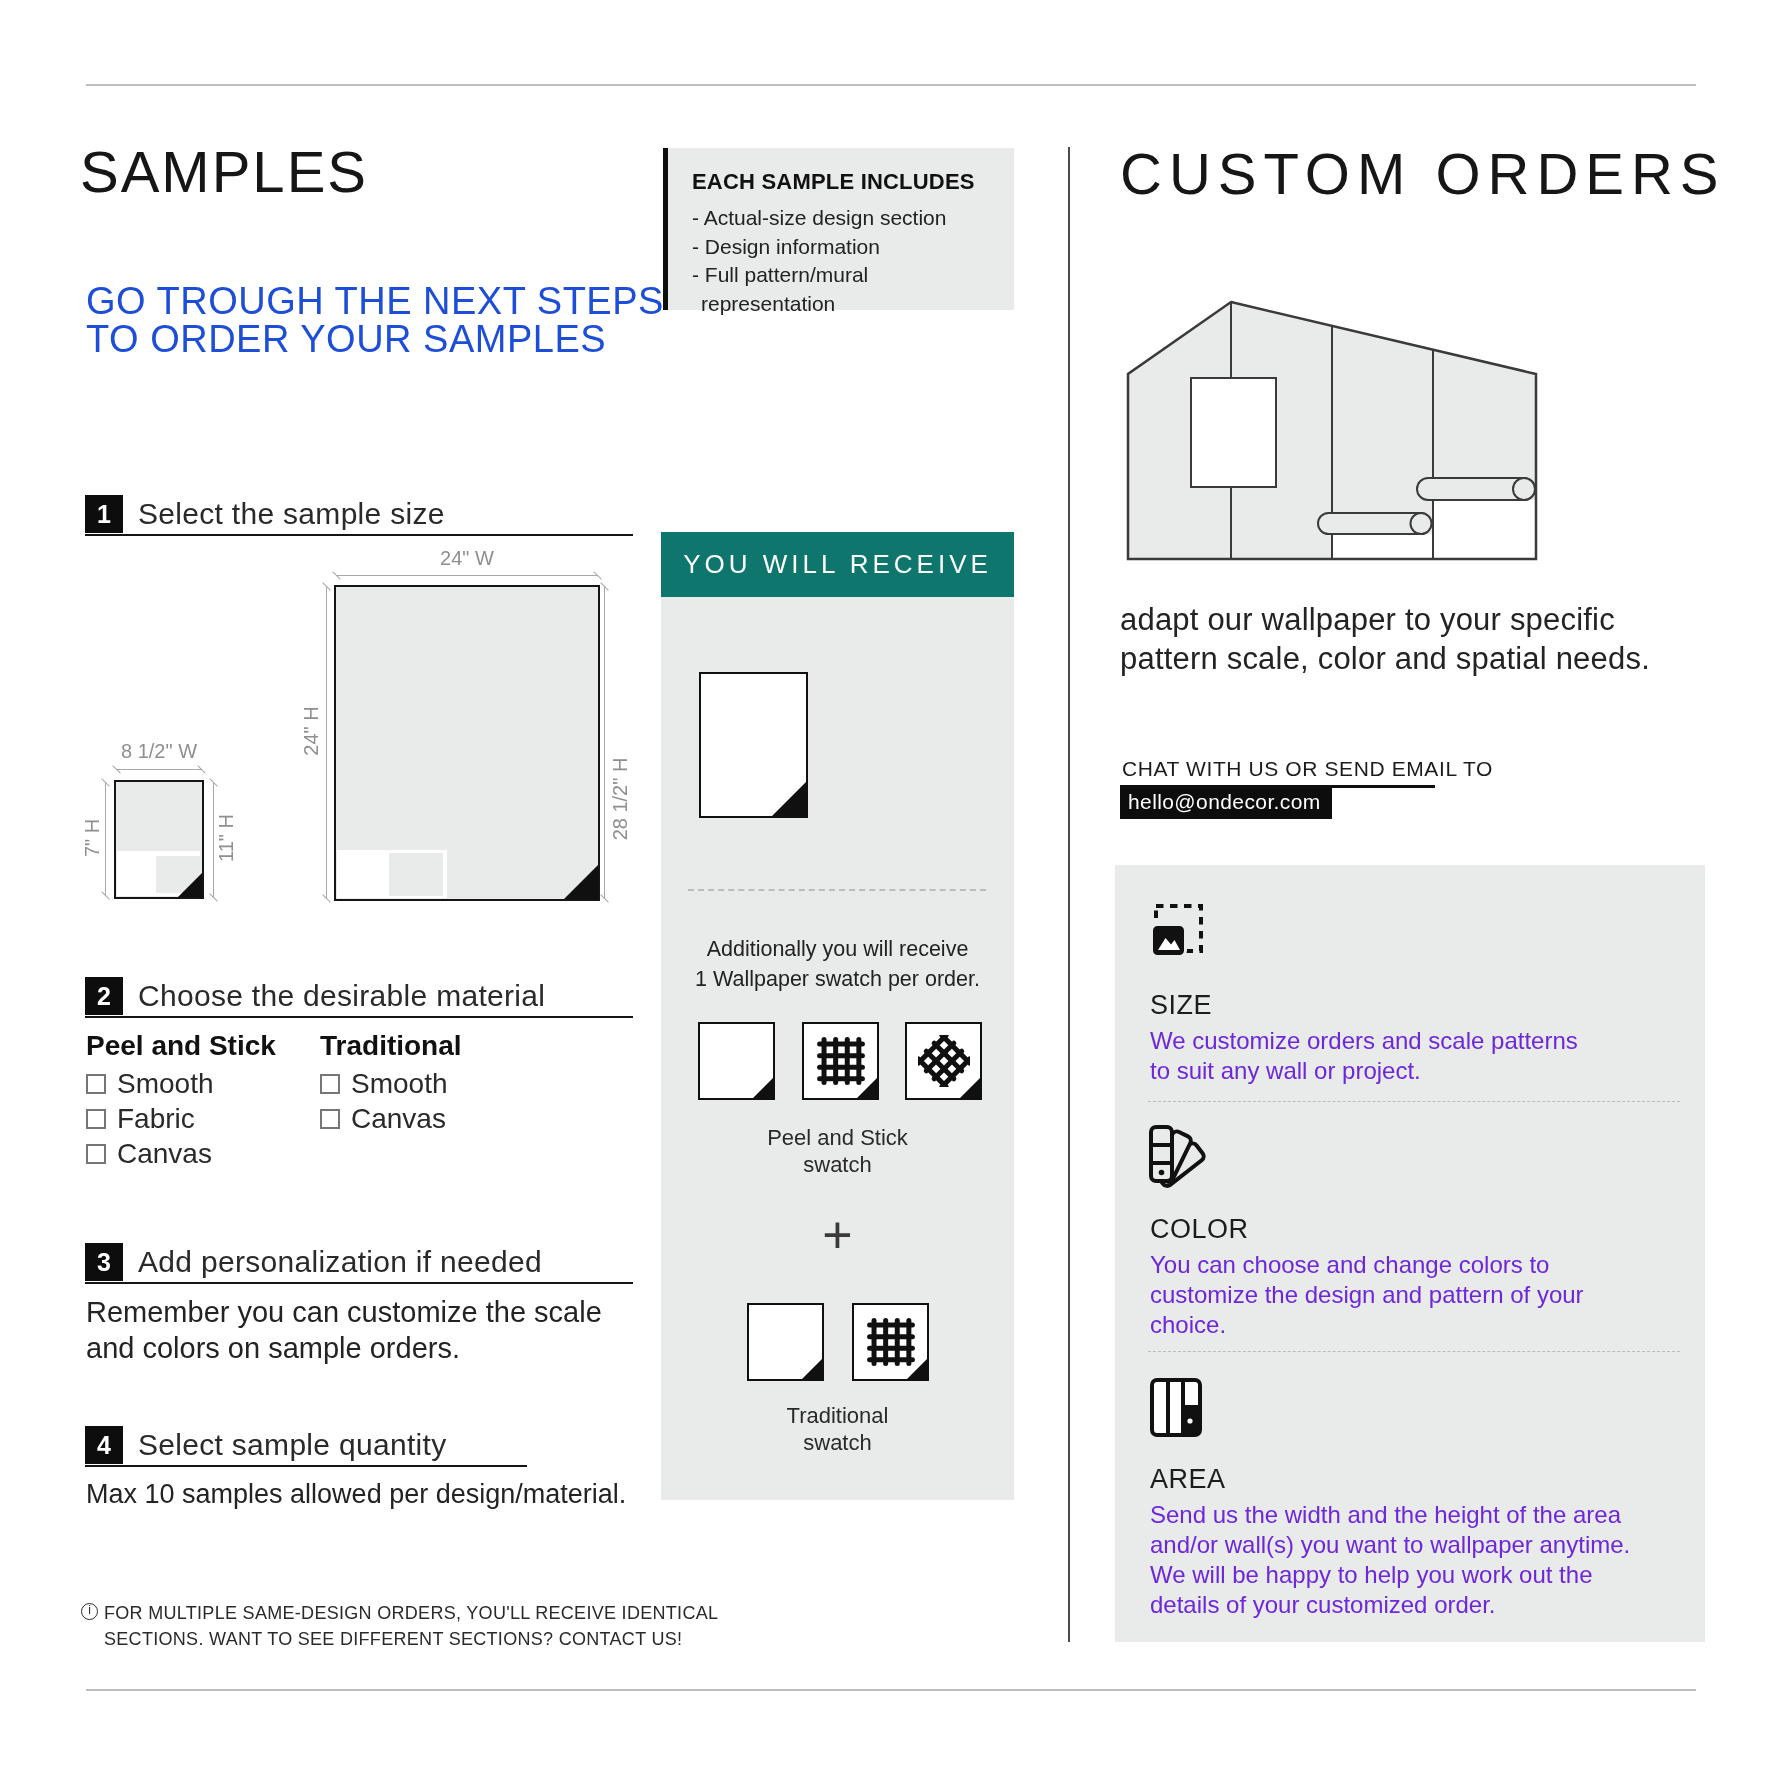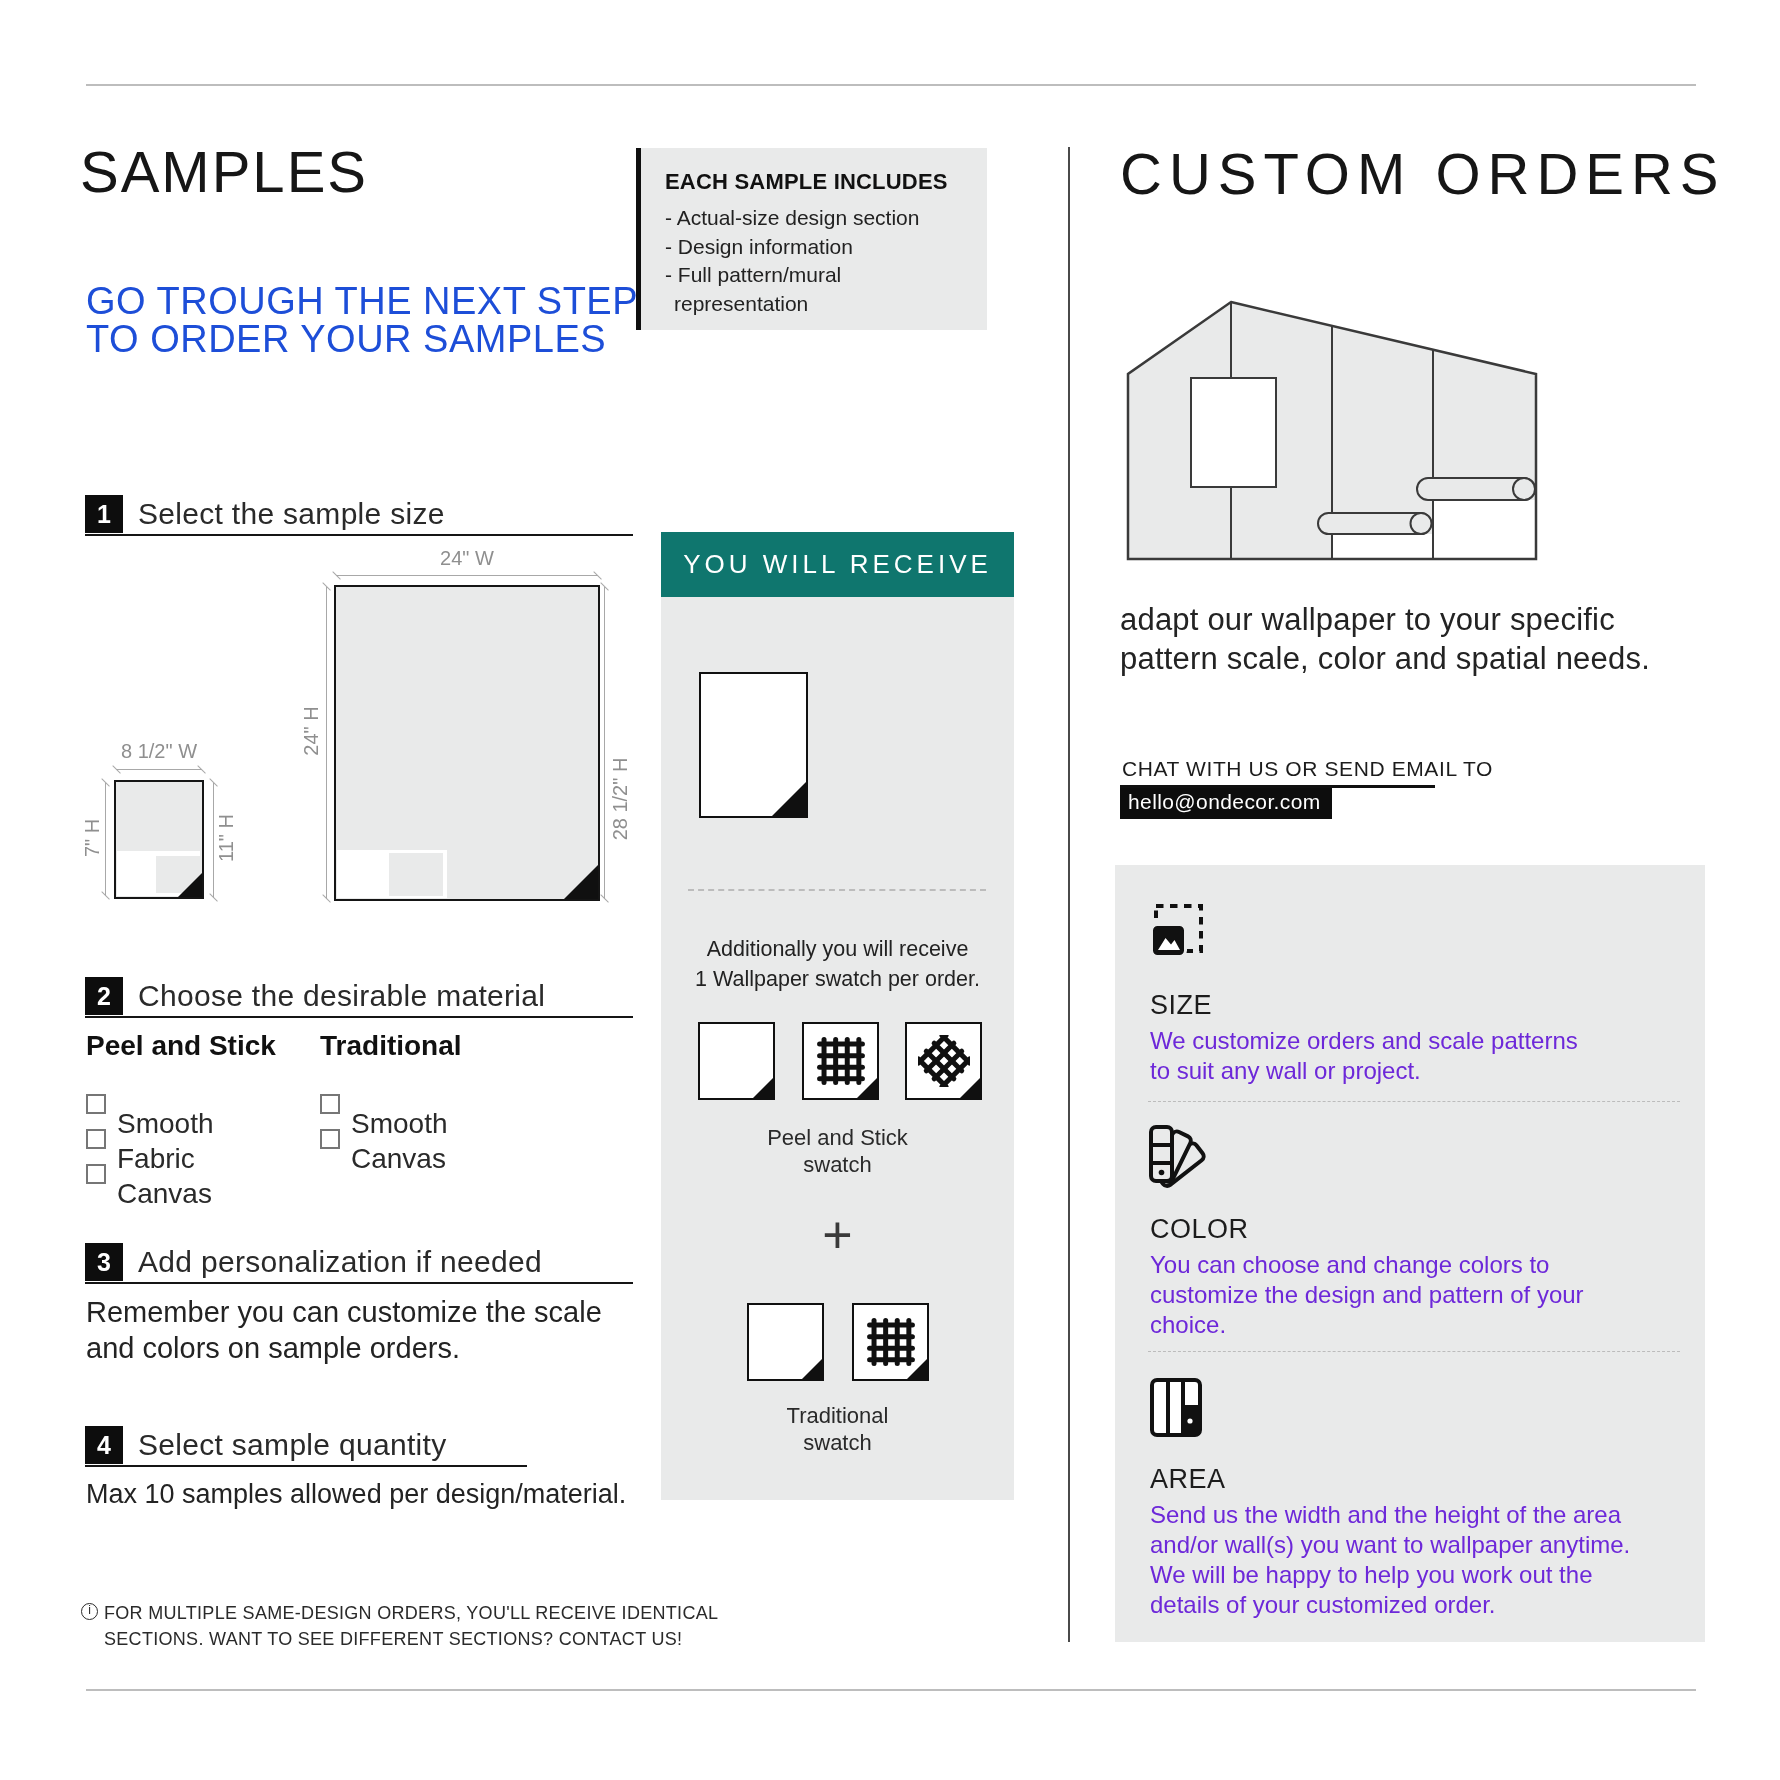--- a/index.html
+++ b/index.html
@@ -26,21 +26,21 @@
   .dimv::before{top:-1px;left:-5px;}.dimv::after{bottom:0;left:-5px;}
   .fold::after{content:"";position:absolute;right:0;bottom:0;width:0;height:0;border-style:solid;
     border-color:transparent transparent #101010 transparent;}
   .fold-34::after{border-width:0 0 34px 34px;}
   .fold-24::after{border-width:0 0 24px 24px;}
   .fold-20::after{border-width:0 0 20px 20px;}
   
   .mat-title{position:absolute;font-size:28px;font-weight:700;color:#111;}
   .chk-row{position:absolute;display:flex;align-items:center;gap:11px;}
   .chk{width:20px;height:20px;border:2px solid #767676;box-sizing:border-box;background:#fff;}
-  .chk-label{font-size:28px;color:#2a2a2a;margin-top:40px;}
+  .chk-label{font-size:28px;color:#2a2a2a;}
   .note{font-size:29px;line-height:36px;color:#232323;}
   .footnote{font-size:18px;line-height:26px;color:#2a2a2a;letter-spacing:0.3px;}
   .info-i{position:absolute;left:0;top:3px;width:17px;height:17px;border:1.8px solid #2a2a2a;border-radius:50%;
     box-sizing:border-box;font-size:12px;line-height:13px;text-align:center;color:#2a2a2a;}
   
   .inc-box{position:absolute;background:#e9eaea;border-left:5px solid #0f0f0f;box-sizing:border-box;padding:21px 0 0 24px;}
   .inc-title{font-size:22px;font-weight:700;color:#111;margin-bottom:9px;letter-spacing:0.2px;}
   .inc-item{font-size:21px;line-height:28.5px;color:#222;}
   .inc-indent{padding-left:9px;}
   .bar{position:absolute;background:#0f766e;color:#fff;display:flex;align-items:center;justify-content:center;
@@ -153,21 +153,21 @@
   <div class="abs note" style="left:86px;top:1476px;font-size:27px;">Max 10 samples allowed per design/material.</div>
 
   <div class="abs" style="left:81px;top:1600px;">
     <span class="info-i">i</span>
     <div class="footnote" style="padding-left:23px;">
       <div>FOR MULTIPLE SAME-DESIGN ORDERS, YOU'LL RECEIVE IDENTICAL</div>
       <div>SECTIONS. WANT TO SEE DIFFERENT SECTIONS? CONTACT US!</div>
     </div>
   </div>
 
-  <div class="inc-box" style="left:636px;top:148px;width:351px;height:182px;">
+  <div class="inc-box" style="left:663px;top:148px;width:351px;height:162px;">
     <div class="inc-title">EACH SAMPLE INCLUDES</div>
     <div class="inc-item">- Actual-size design section</div>
     <div class="inc-item">- Design information</div>
     <div class="inc-item">- Full pattern/mural</div>
     <div class="inc-item inc-indent">representation</div>
   </div>
 
   <div class="bar" style="left:661px;top:532px;width:353px;height:65px;">YOU WILL RECEIVE</div>
   <div class="panel" style="left:661px;top:597px;width:353px;height:903px;"></div>
 

